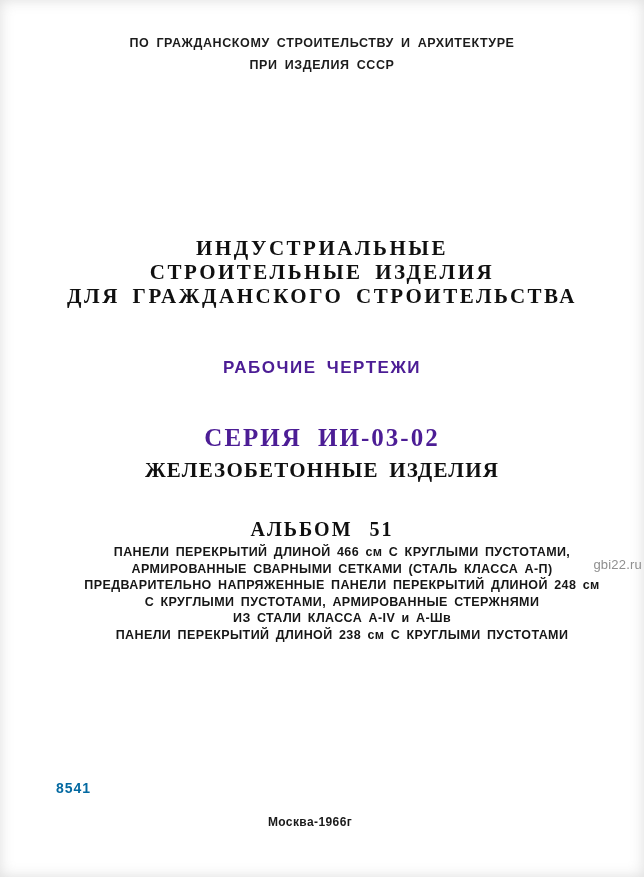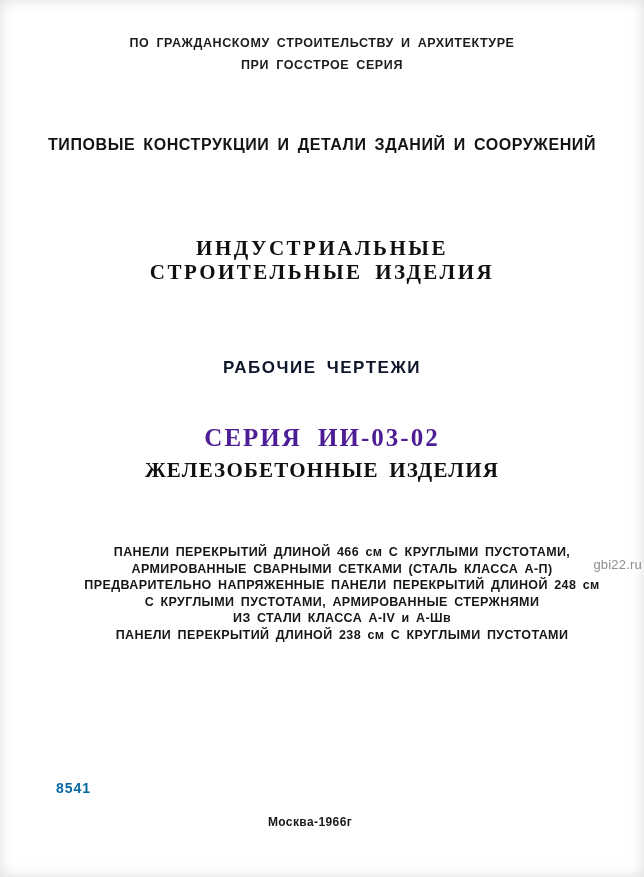--- a/index.html
+++ b/index.html
@@ -48,21 +48,21 @@
     word-spacing: 5px;
     color: #101010;
     margin-top: 14px;
   }
   .subtitle {
     top: 358px;
     font-size: 17px;
     font-weight: bold;
     letter-spacing: 1.5px;
     word-spacing: 4px;
-    color: #0f172a;
+    color: #4c1d95;
   }
   .series-number {
     top: 424px;
     font-family: "Liberation Serif", serif;
     font-size: 25px;
     font-weight: bold;
     letter-spacing: 2px;
     word-spacing: 8px;
     color: #4c1d95;
   }
@@ -120,36 +120,37 @@
     letter-spacing: 0.2px;
   }
 </style>
 </head>
 <body>
 
 <div class="page">
 
   <div class="c header-org">
     <div>ПО ГРАЖДАНСКОМУ СТРОИТЕЛЬСТВУ И АРХИТЕКТУРЕ</div>
-    <div>ПРИ ГОССТРОЕ СЕРИЯ</div>
+    <div>ПРИ ИЗДЕЛИЯ СССР</div>
   </div>
 
-  <div class="c doc-type-caption">ТИПОВЫЕ КОНСТРУКЦИИ И ДЕТАЛИ ЗДАНИЙ И СООРУЖЕНИЙ</div>
 
   <div class="c main-title">
     <div>ИНДУСТРИАЛЬНЫЕ</div>
     <div>СТРОИТЕЛЬНЫЕ ИЗДЕЛИЯ</div>
+    <div>ДЛЯ ГРАЖДАНСКОГО СТРОИТЕЛЬСТВА</div>
   </div>
 
   <div class="c subtitle">РАБОЧИЕ ЧЕРТЕЖИ</div>
 
   <div class="c series-number">СЕРИЯ ИИ-03-02</div>
 
   <div class="c series-materials">ЖЕЛЕЗОБЕТОННЫЕ ИЗДЕЛИЯ</div>
 
+  <div class="c album-number">АЛЬБОМ 51</div>
 
   <div class="c album-desc">
     <div>ПАНЕЛИ ПЕРЕКРЫТИЙ ДЛИНОЙ 466 см С КРУГЛЫМИ ПУСТОТАМИ,</div>
     <div>АРМИРОВАННЫЕ СВАРНЫМИ СЕТКАМИ (СТАЛЬ КЛАССА А-П)</div>
     <div>ПРЕДВАРИТЕЛЬНО НАПРЯЖЕННЫЕ ПАНЕЛИ ПЕРЕКРЫТИЙ ДЛИНОЙ 248 см</div>
     <div>С КРУГЛЫМИ ПУСТОТАМИ, АРМИРОВАННЫЕ СТЕРЖНЯМИ</div>
     <div>ИЗ СТАЛИ КЛАССА А-IV и А-Шв</div>
     <div>ПАНЕЛИ ПЕРЕКРЫТИЙ ДЛИНОЙ 238 см С КРУГЛЫМИ ПУСТОТАМИ</div>
   </div>
 

